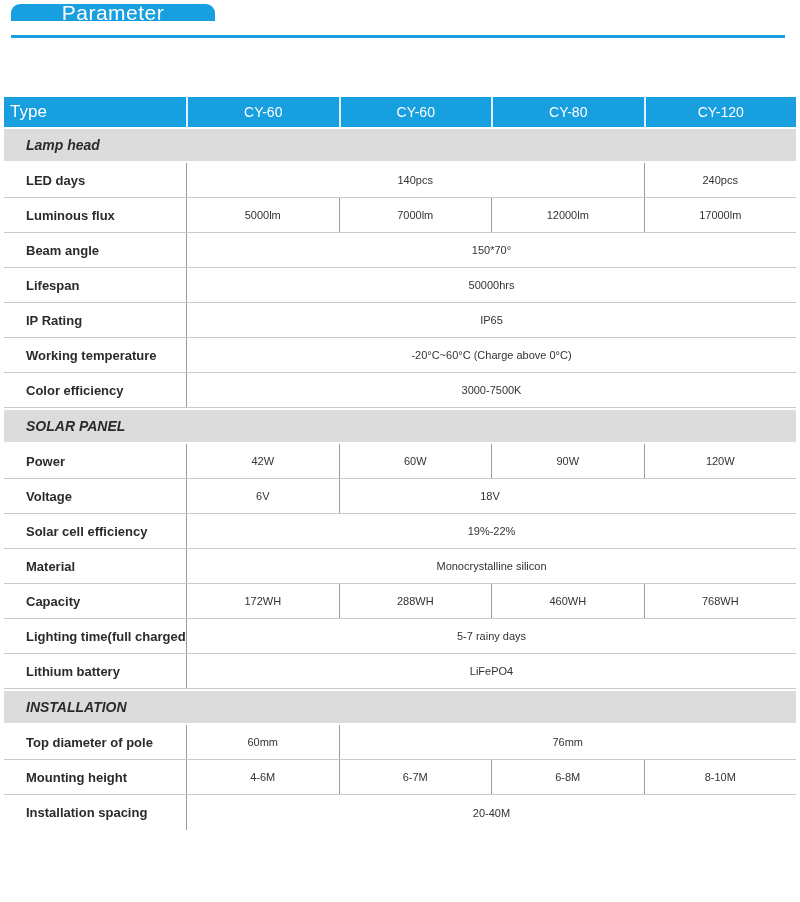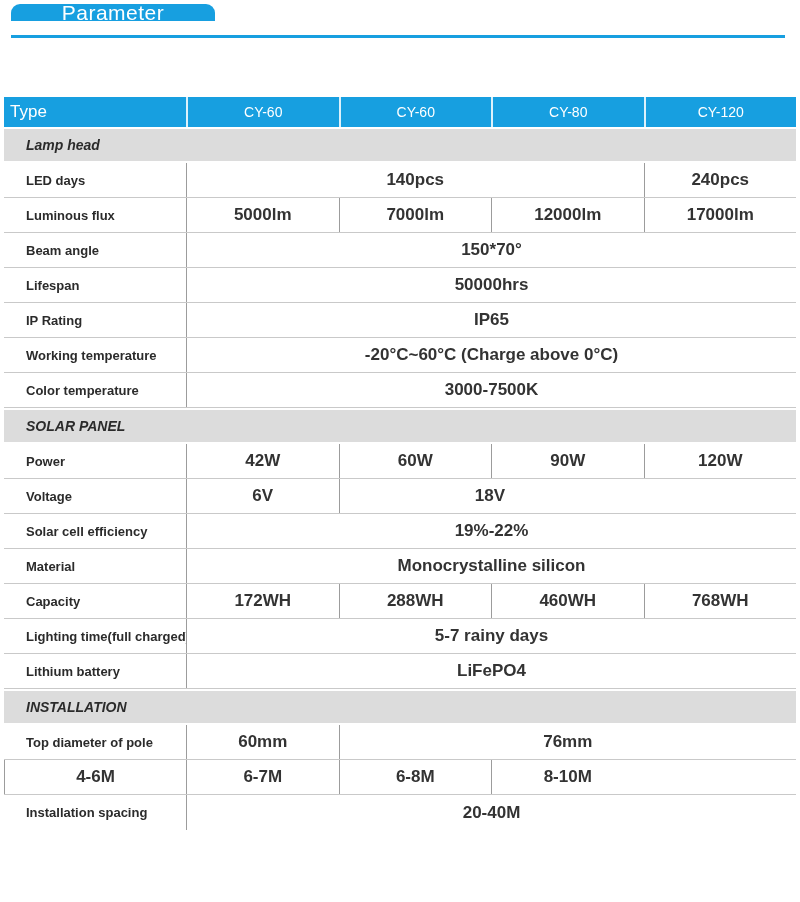--- a/index.html
+++ b/index.html
@@ -57,23 +57,22 @@
     height:35px;border-bottom:1px solid var(--border-h);
   }
   .t-row:last-child{border-bottom:none;}
   .row-label{
     display:flex;align-items:center;padding-left:22px;
     font-size:13px;font-weight:bold;color:var(--label-color);
     overflow:hidden;white-space:nowrap;
   }
   .cell{
     display:flex;align-items:center;justify-content:center;
-    font-size:17px;color:var(--value-color);
+    font-size:11px;color:var(--value-color);
     border-left:1px solid var(--border-v);
-    font-weight:bold;
   }
   .s1{grid-column:span 1;}
   .s3{grid-column:span 3;}
   .s4{grid-column:span 4;}
   .bias-left{padding-right:34%;}
 </style>
 </head>
 <body>
 
 <div class="title-area">
@@ -117,21 +116,21 @@
       </div>
       <div class="t-row">
         <div class="row-label">IP Rating</div>
         <div class="cell s4">IP65</div>
       </div>
       <div class="t-row">
         <div class="row-label">Working temperature</div>
         <div class="cell s4">-20°C~60°C  (Charge above 0°C)</div>
       </div>
       <div class="t-row">
-        <div class="row-label">Color temperature</div>
+        <div class="row-label">Color efficiency</div>
         <div class="cell s4">3000-7500K</div>
       </div>
       <div class="section-bar">
         <span class="section-title">SOLAR PANEL</span>
       </div>
       <div class="t-row">
         <div class="row-label">Power</div>
         <div class="cell s1">42W</div>
         <div class="cell s1">60W</div>
         <div class="cell s1">90W</div>
@@ -167,20 +166,21 @@
       </div>
       <div class="section-bar">
         <span class="section-title">INSTALLATION</span>
       </div>
       <div class="t-row">
         <div class="row-label">Top diameter of pole</div>
         <div class="cell s1">60mm</div>
         <div class="cell s3">76mm</div>
       </div>
       <div class="t-row">
+        <div class="row-label">Mounting height</div>
         <div class="cell s1">4-6M</div>
         <div class="cell s1">6-7M</div>
         <div class="cell s1">6-8M</div>
         <div class="cell s1">8-10M</div>
       </div>
       <div class="t-row">
         <div class="row-label">Installation spacing</div>
         <div class="cell s4">20-40M</div>
       </div>
     </div>

